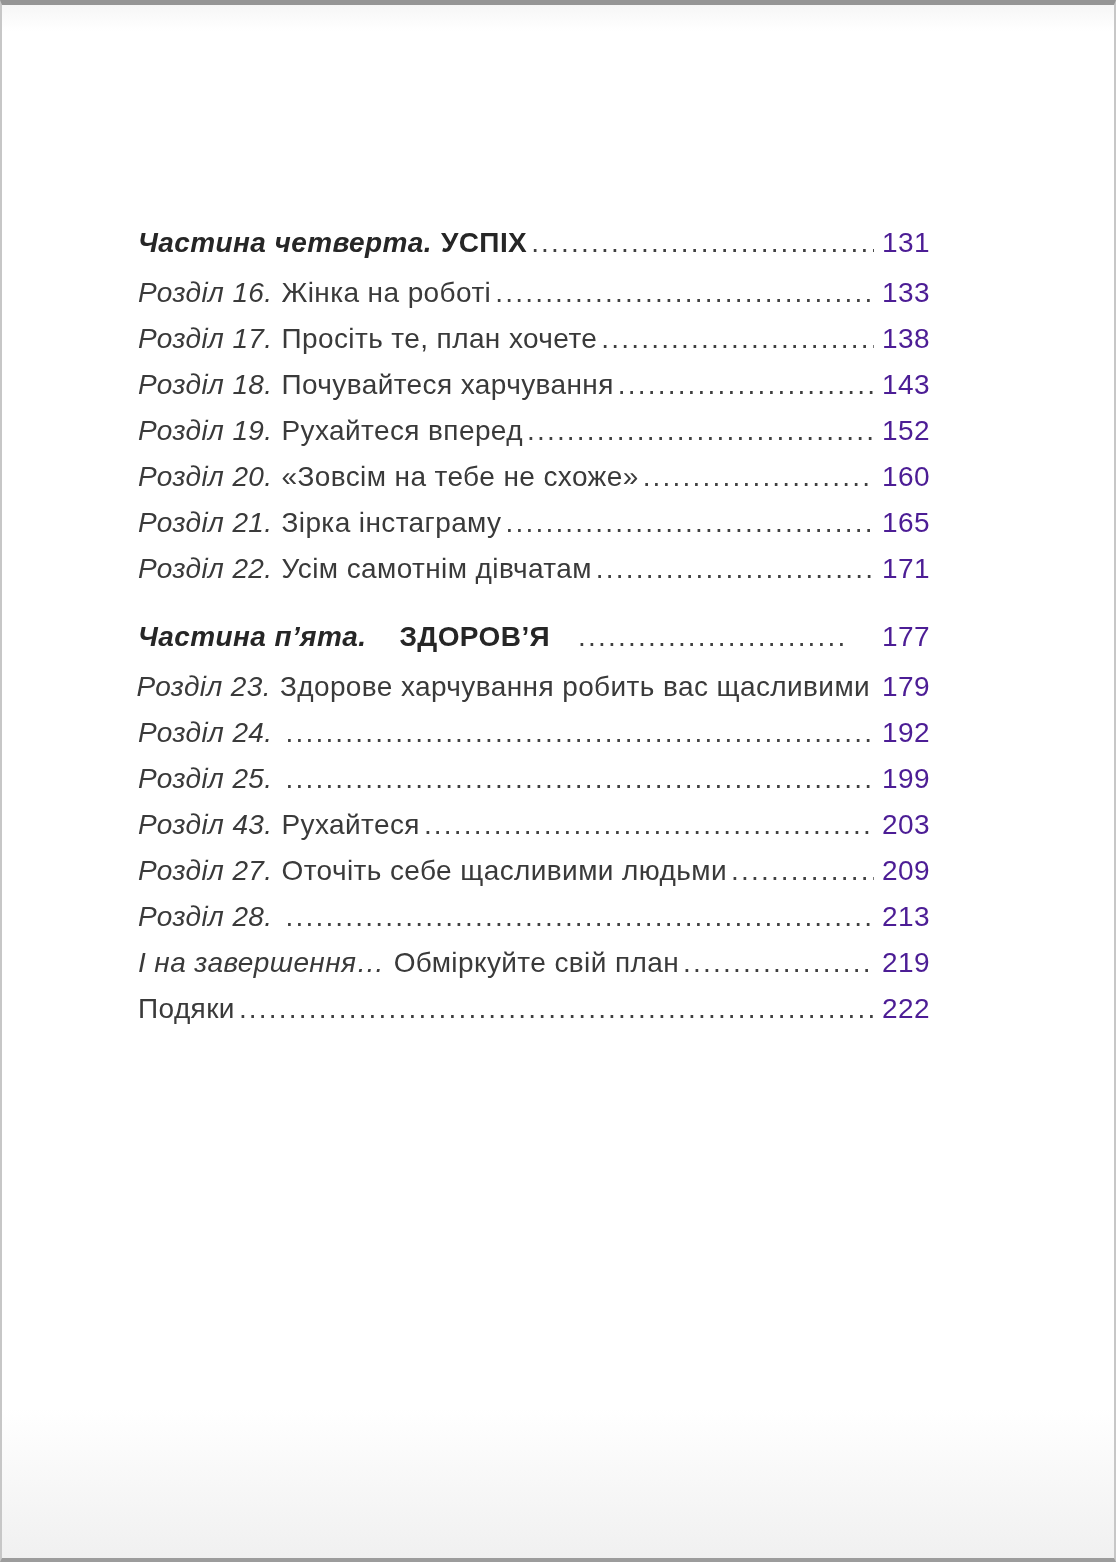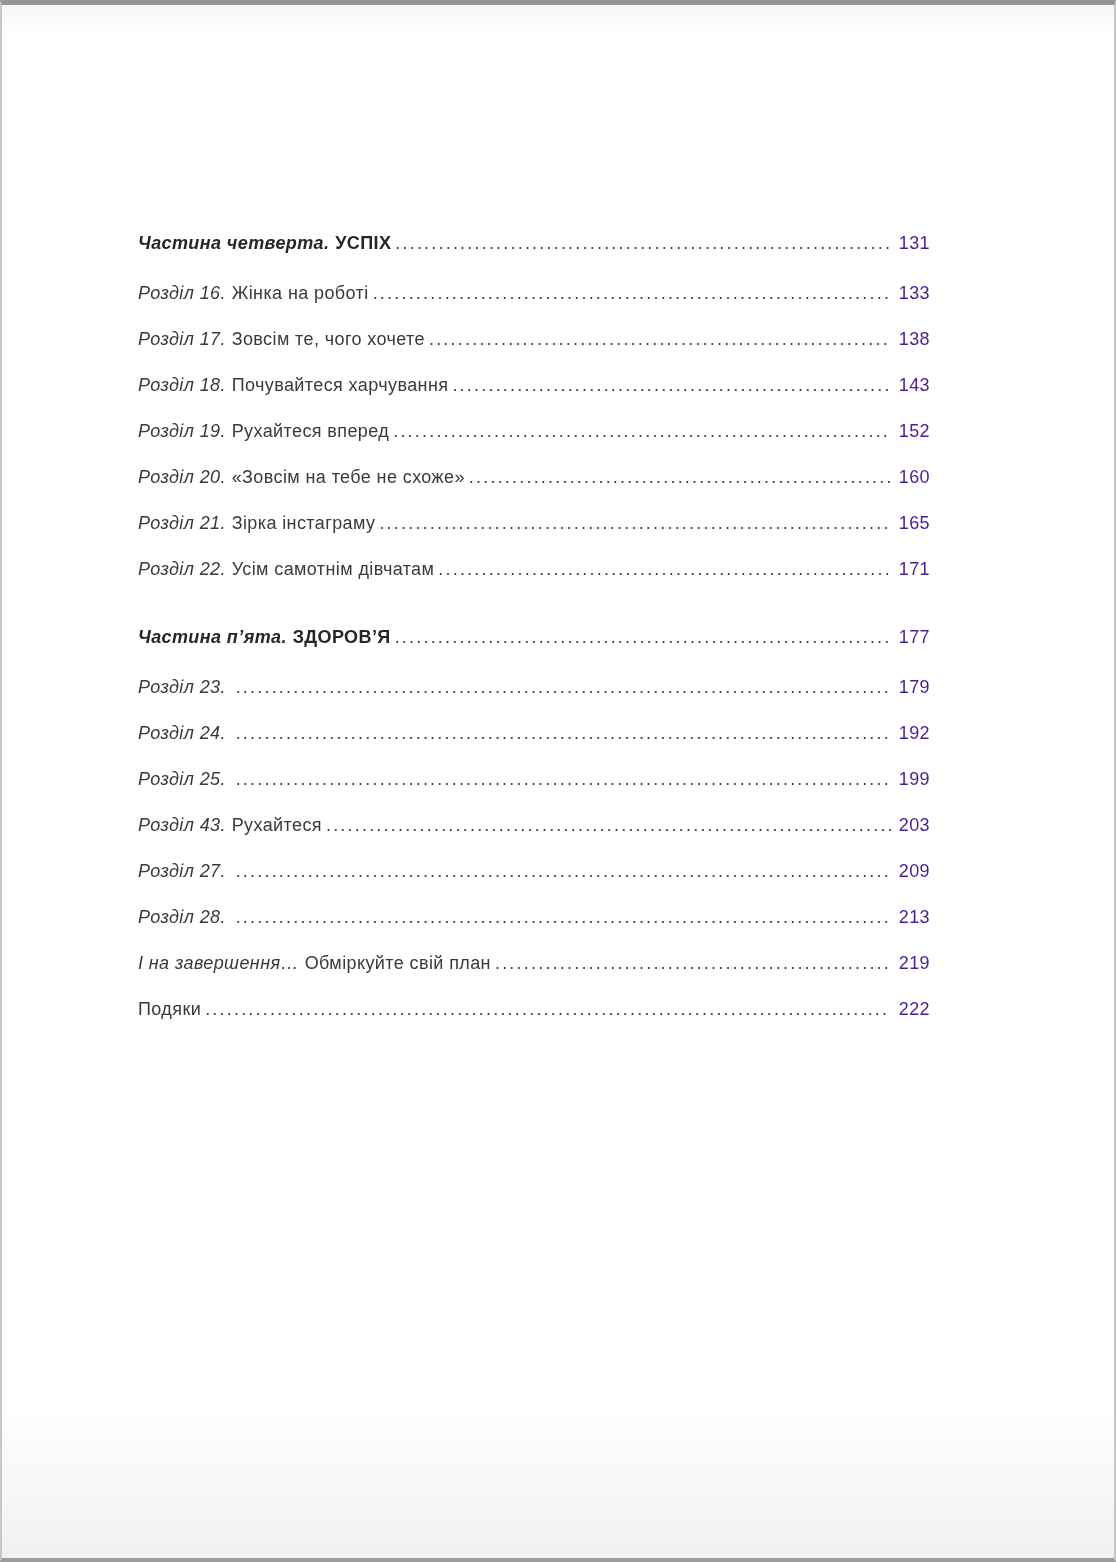--- a/index.html
+++ b/index.html
@@ -42,35 +42,36 @@
     position: absolute;
     left: 138px;
     top: 230px;
     width: 792px;
     z-index: 2;
     color: #3a3a3a;
   }
   .row {
     display: flex;
     align-items: baseline;
-    font-size: 18px;
+    font-size: 28px;
     line-height: 26px;
     height: 26px;
     margin-bottom: 20px;
     letter-spacing: 0.4px;
     white-space: nowrap;
     justify-content: flex-end;
   }
   .row.part {
     font-weight: 700;
     color: #262626;
     margin-bottom: 24px;
   }
   .row.part.later {
     margin-top: 42px;
+    gap: 24px;
   }
   .row.end-first {
     margin-top: 15px;
   }
   .row:last-child {
     margin-bottom: 8px;
   }
   .prefix {
     font-style: italic;
     margin-right: 0.32em;
@@ -119,21 +120,21 @@
 
   <div class="row chapter">
     <span class="prefix">Розділ 16.</span>
     <span class="title">Жінка на роботі</span>
     <span class="dots">................................................................................................................................................................</span>
     <span class="pagenum">133</span>
   </div>
 
   <div class="row chapter">
     <span class="prefix">Розділ 17.</span>
-    <span class="title">Зовсім те, чого хочете</span>
+    <span class="title">Просіть те, план хочете</span>
     <span class="dots">................................................................................................................................................................</span>
     <span class="pagenum">138</span>
   </div>
 
   <div class="row chapter">
     <span class="prefix">Розділ 18.</span>
     <span class="title">Почувайтеся харчування</span>
     <span class="dots">................................................................................................................................................................</span>
     <span class="pagenum">143</span>
   </div>
@@ -168,20 +169,21 @@
 
   <div class="row part later">
     <span class="prefix">Частина п’ята.</span>
     <span class="title">ЗДОРОВ’Я</span>
     <span class="dots">................................................................................................................................................................</span>
     <span class="pagenum">177</span>
   </div>
 
   <div class="row chapter">
     <span class="prefix">Розділ 23.</span>
+    <span class="title">Здорове харчування робить вас щасливими</span>
     <span class="dots">................................................................................................................................................................</span>
     <span class="pagenum">179</span>
   </div>
 
   <div class="row chapter">
     <span class="prefix">Розділ 24.</span>
     <span class="dots">................................................................................................................................................................</span>
     <span class="pagenum">192</span>
   </div>
 
@@ -193,20 +195,21 @@
 
   <div class="row chapter">
     <span class="prefix">Розділ 43.</span>
     <span class="title">Рухайтеся</span>
     <span class="dots">................................................................................................................................................................</span>
     <span class="pagenum">203</span>
   </div>
 
   <div class="row chapter">
     <span class="prefix">Розділ 27.</span>
+    <span class="title">Оточіть себе щасливими людьми</span>
     <span class="dots">................................................................................................................................................................</span>
     <span class="pagenum">209</span>
   </div>
 
   <div class="row chapter">
     <span class="prefix">Розділ 28.</span>
     <span class="dots">................................................................................................................................................................</span>
     <span class="pagenum">213</span>
   </div>
 

